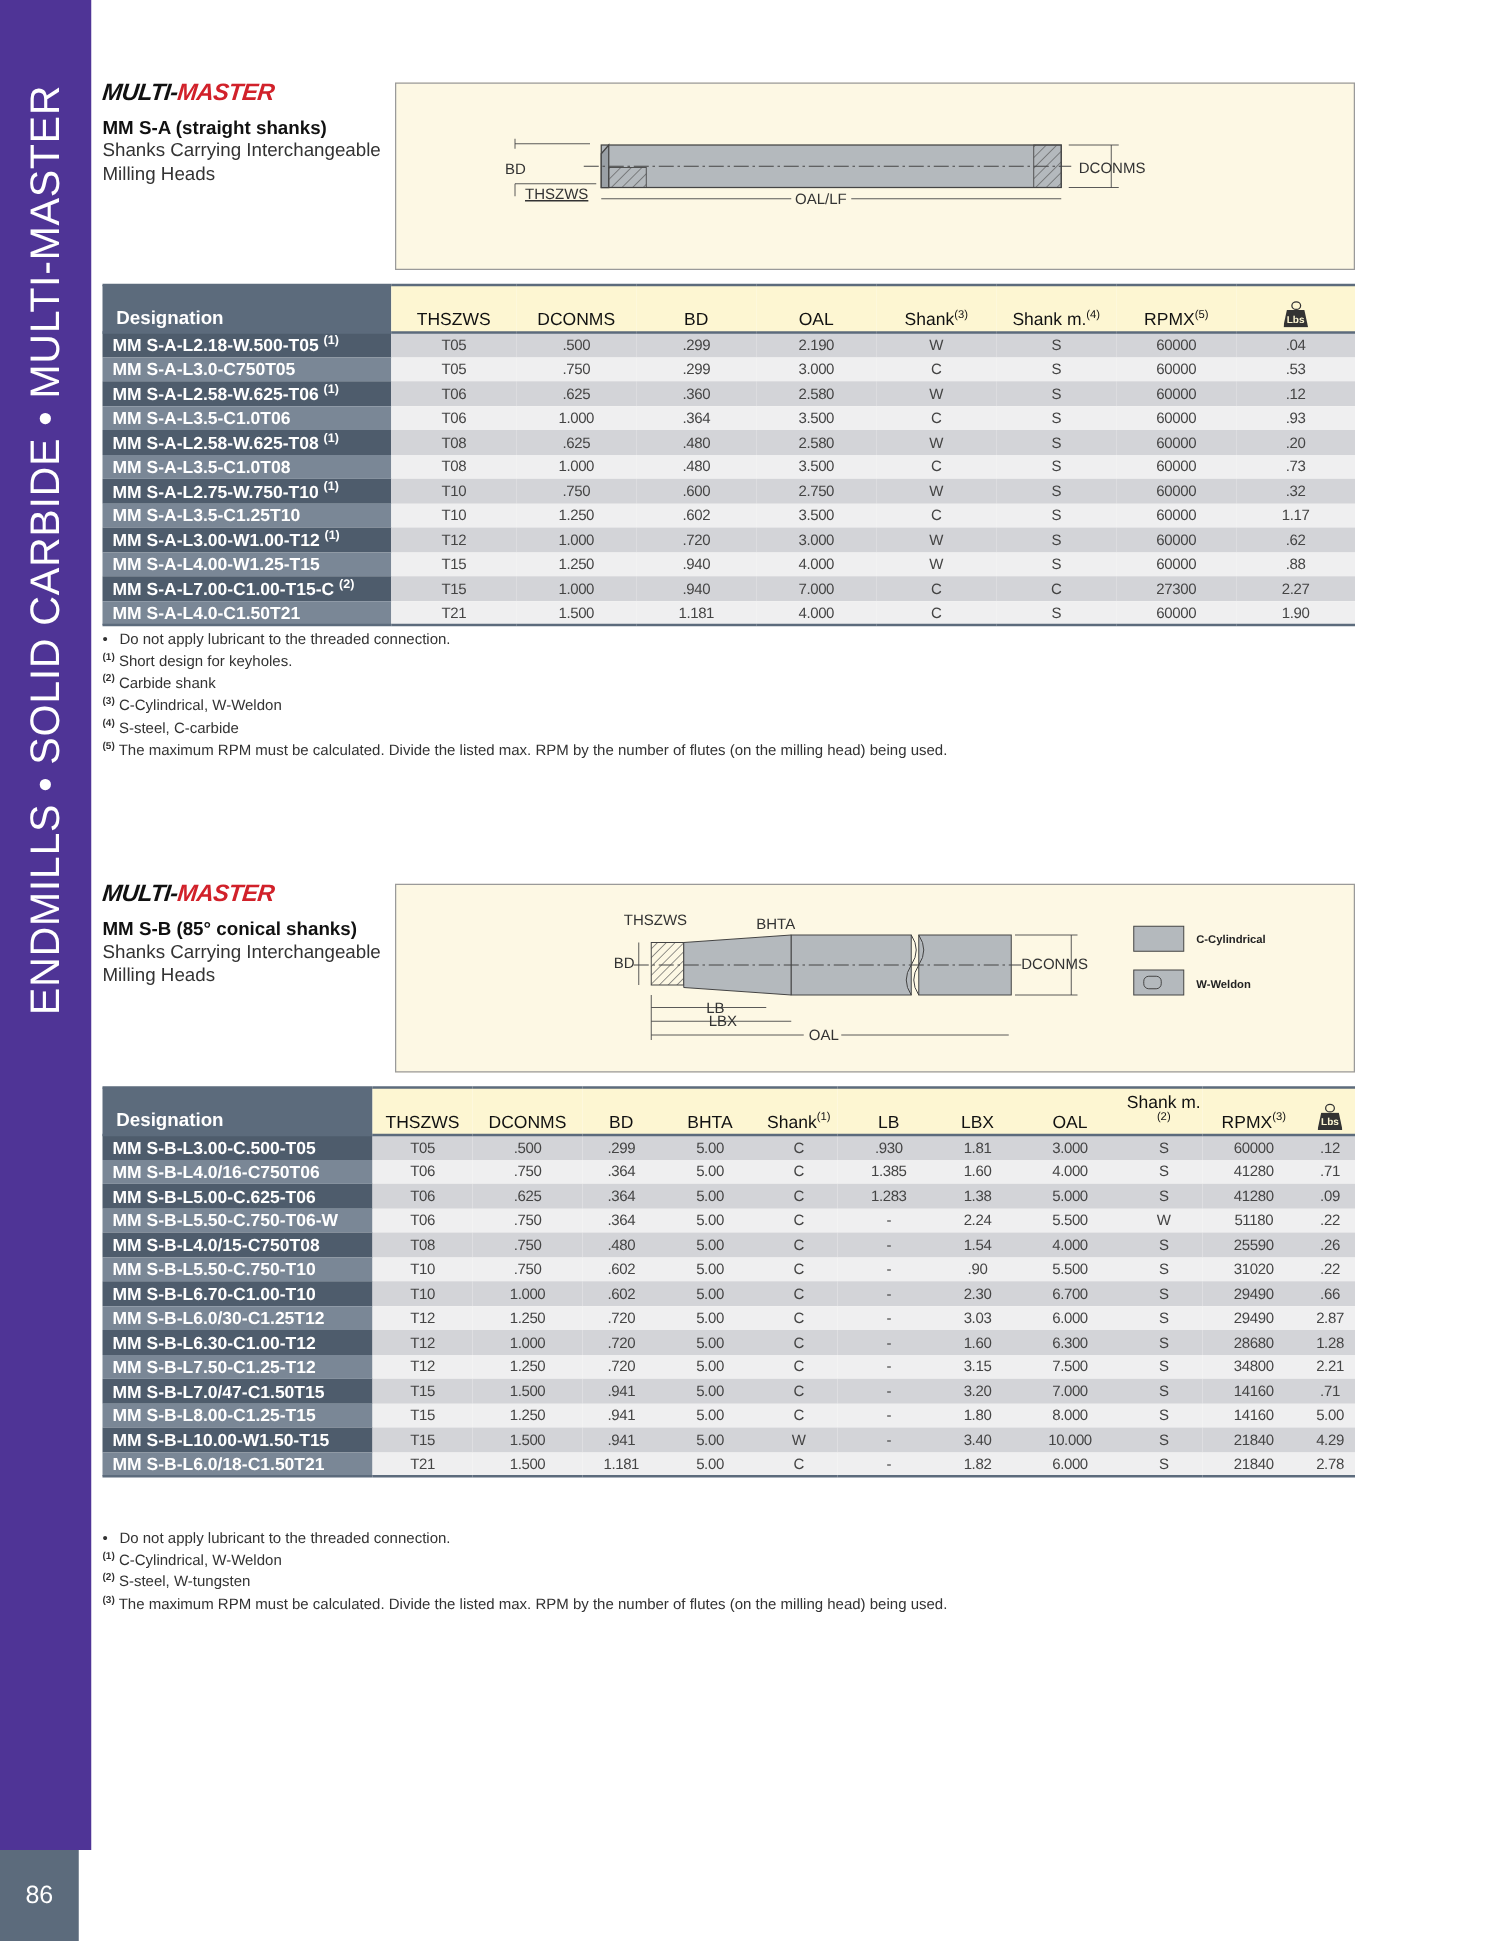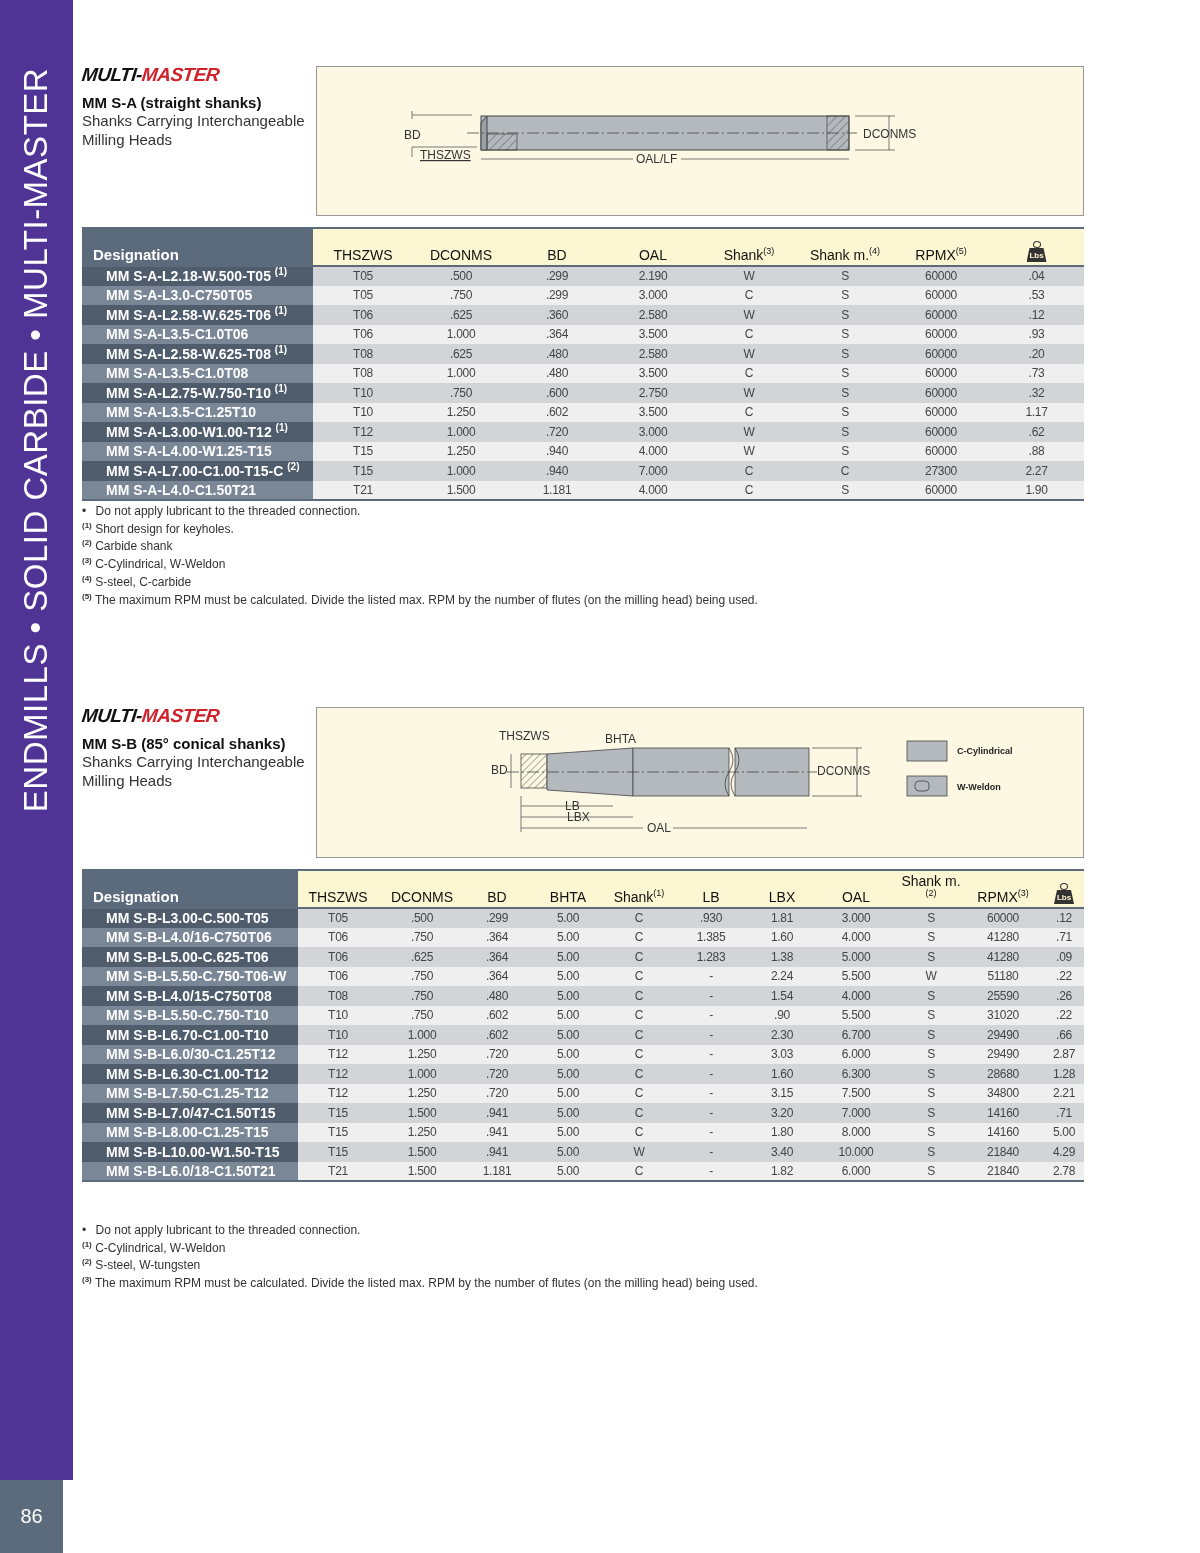--- a/index.html
+++ b/index.html
@@ -28,21 +28,21 @@
   
   table { border-collapse: collapse; width: 1002px; table-layout: fixed; position: absolute; }
   thead tr { height: 38px; }
   thead th { background: #fdf6d2; font-weight: normal; font-size: 14px; color: #111; vertical-align: bottom;
     padding-bottom: 2px; text-align: center; }
   thead th.desig { background: #5c6b7c; color: #fff; font-weight: bold; text-align: left; padding-left: 11px; font-size: 15px; }
   thead { border-top: 2px solid #5c6b7c; }
   thead tr { border-bottom: 2px solid #5c6b7c; }
   tbody tr { height: 19.5px; }
   tbody td { font-size: 12px; color: #444; text-align: center; font-family: "Liberation Sans", sans-serif; letter-spacing: -0.3px; }
-  tbody td.desig { color: #fff; font-weight: bold; text-align: left; padding-left: 24px; font-size: 14px; letter-spacing: 0; white-space: nowrap; }
+  tbody td.desig { color: #fff; font-weight: bold; text-align: left; padding-left: 8px; font-size: 14px; letter-spacing: 0; white-space: nowrap; }
   tbody tr:nth-child(odd) td { background: #d3d4d8; }
   tbody tr:nth-child(even) td { background: #efeff0; }
   tbody tr:nth-child(odd) td.desig { background: #4e5c6c; }
   tbody tr:nth-child(even) td.desig { background: #7a8796; }
   tbody { border-bottom: 2px solid #5c6b7c; }
   sup { font-size: 9px; vertical-align: super; line-height: 0; }
   td sup { font-size: 10px; }
 
   .notes { position: absolute; left: 82px; font-size: 12px; color: #333; line-height: 17.7px; }
   .notes .n sup { font-weight: bold; font-size: 8px; }

